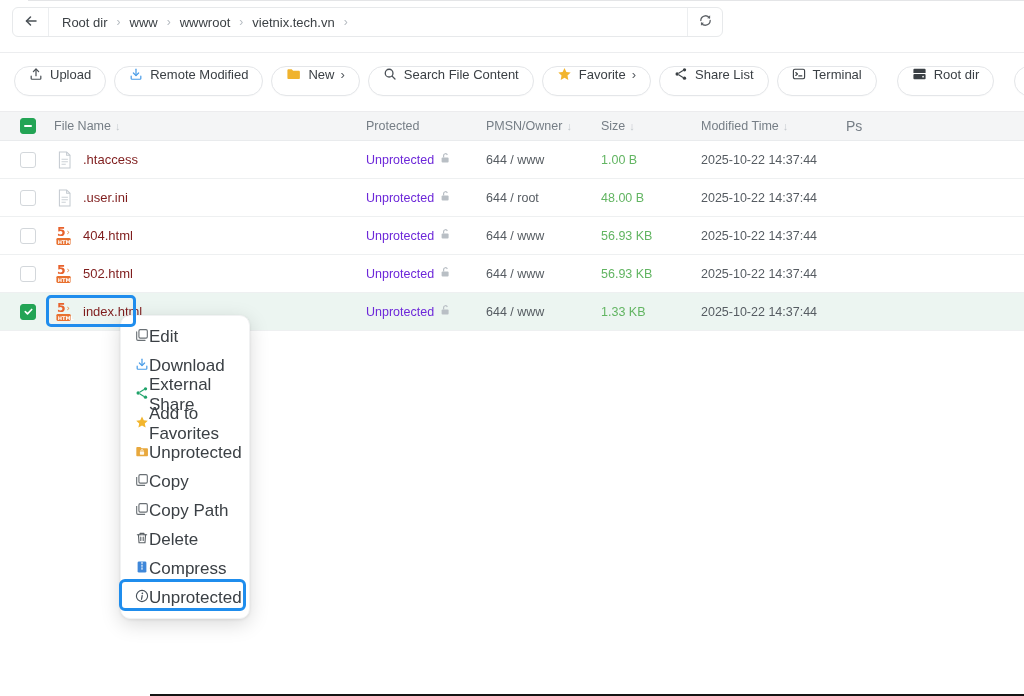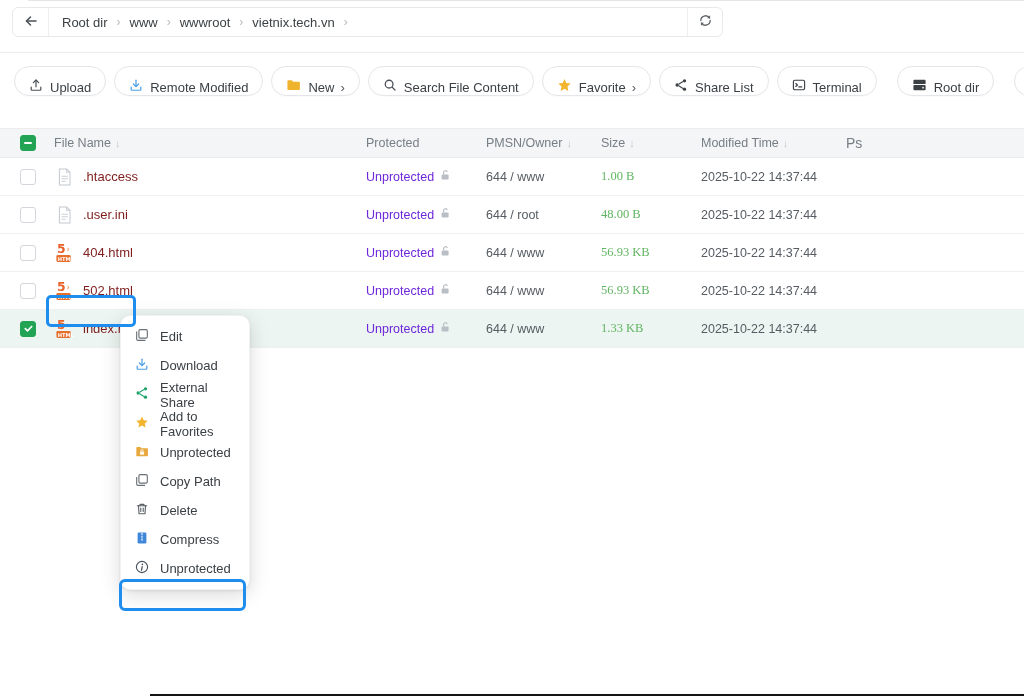--- a/index.html
+++ b/index.html
@@ -26,65 +26,65 @@
   .crumb-refresh{width:35px;height:100%;display:flex;align-items:center;justify-content:center;
     border-left:1px solid #eceef0;cursor:pointer;}
 
   
   .hr{position:absolute;top:52px;left:0;right:0;height:1px;background:#ecedef;}
 
   
   .toolbar{position:absolute;top:66px;left:14px;right:0;display:flex;align-items:center;gap:8px;}
   .tbtn{
     height:30px;border:1px solid #e4e6e9;border-radius:16px;background:#fff;
-    display:flex;align-items:flex-end;gap:7px;padding:0 14px;color:#3b4045;
+    display:flex;align-items:flex-start;gap:7px;padding:0 14px;color:#3b4045;
     cursor:pointer;white-space:nowrap;box-shadow:0 1px 1px rgba(0,0,0,0.02);
   }
   .tbtn svg{flex:0 0 auto;}
   .tb-chevron{color:#555a60;font-size:13px;margin-left:-1px;}
   .tb-divider{width:1px;height:22px;background:#e5e7e9;margin:0 2px;}
 
   
-  .table{position:absolute;top:128px;left:0;right:0;}
+  .table{position:absolute;top:111px;left:0;right:0;}
   .thead{
     height:30px;background:#f4f5f6;border-top:1px solid #ececee;border-bottom:1px solid #e9ebed;
     display:flex;align-items:center;color:#767e86;font-size:12.5px;padding-left:20px;
   }
   .trow{
     height:38px;border-bottom:1px solid #eef0f1;display:flex;align-items:center;
     padding-left:20px;background:#fff;
   }
   .trow.selected{background:#ecf5f1;}
   .c-check{flex:0 0 34px;display:flex;align-items:center;}
   .c-name{flex:1;min-width:0;display:flex;align-items:center;gap:9px;}
   .c-prot{flex:0 0 120px;display:flex;align-items:center;gap:5px;color:#6d28d9;font-size:12.5px;}
   .c-pmsn{flex:0 0 115px;color:#565c62;font-size:12.5px;}
   .c-size{flex:0 0 100px;font-size:12.5px;}
   .c-mod{flex:0 0 145px;color:#565c62;font-size:12.5px;}
   .c-ps{flex:0 0 178px;color:#565c62;font-size:14px;}
   .thead .c-name,.thead .c-prot,.thead .c-pmsn,.thead .c-size,.thead .c-mod,.thead .c-ps{
     color:#767e86;cursor:pointer;gap:4px;display:flex;align-items:center;}
   .sort-arrow{color:#c3c8cd;font-size:11px;}
   .fname{color:#7f1d1d;}
-  .size-val{color:#62b562;font-family:Liberation Serif, serif;}
+  .size-val{color:#62b562;}
   .checkbox{
     width:16px;height:16px;border:1px solid #d3d7db;border-radius:3px;background:#fff;
     display:flex;align-items:center;justify-content:center;cursor:pointer;
   }
   .checkbox.green{background:#23a455;border-color:#23a455;}
   .fic{width:20px;height:22px;flex:0 0 auto;display:flex;align-items:center;justify-content:center;}
 
   
   .menu{
     position:absolute;left:120px;top:315px;width:130px;background:#fff;border-radius:10px;
     box-shadow:0 1px 3px rgba(0,0,0,.08),0 5px 20px rgba(0,0,0,.15);
     padding:6px 0;z-index:20;border:1px solid #f1f2f3;
   }
-  .menu-item{height:29px;display:flex;align-items:center;gap:11px;padding:0 10px 0 14px;
-    font-size:13px;color:#3b4045;cursor:pointer;}
+  .menu-item{height:29px;display:flex;align-items:center;padding:0 10px 0 14px;
+    font-size:17px;color:#3b4045;cursor:pointer;}
   .menu-item svg{flex:0 0 auto;}
 
   
   .ann{position:absolute;border:3px solid #1f8ded;z-index:30;pointer-events:none;}
   .ann-file{left:46px;top:295px;width:90px;height:32px;border-radius:5px;}
   .ann-delete{left:119px;top:579px;width:127px;height:32px;border-radius:6px;}
 </style>
 </head>
 <body>
 
@@ -464,20 +464,29 @@
 
   <div class="menu-item">
     <span><svg width="14" height="13" viewBox="0 0 16 14">
           <path d="M1.5 3c0-.7.5-1.2 1.2-1.2h3.4l1.5 1.6h6c.7 0 1.2.5 1.2 1.2v6.6c0 .7-.5 1.2-1.2 1.2H2.7c-.7 0-1.2-.5-1.2-1.2z" fill="#e8a83d"></path>
           <rect x="5.6" y="7" width="4.8" height="3.6" rx=".7" fill="#fff" opacity=".9"></rect>
           <path d="M6.8 7V6a1.2 1.2 0 0 1 2.4 0v1" stroke="#fff" stroke-width="1" fill="none" opacity=".9"></path>
         </svg></span>
     <span>Unprotected</span>
   </div>
 
+  <div class="menu-item">
+    <span><svg width="14" height="14" viewBox="0 0 15 15">
+          <g stroke="#6a7075" stroke-width="1.2" fill="none" stroke-linejoin="round">
+            <rect x="4.2" y="1.8" width="9" height="9" rx="1.4"></rect>
+            <path d="M10.8 13.2H3.2a1.4 1.4 0 0 1-1.4-1.4V4.2"></path>
+          </g>
+        </svg></span>
+    <span>Copy</span>
+  </div>
 
   <div class="menu-item">
     <span><svg width="14" height="14" viewBox="0 0 15 15">
           <g stroke="#6a7075" stroke-width="1.2" fill="none" stroke-linejoin="round">
             <rect x="4.2" y="1.8" width="9" height="9" rx="1.4"></rect>
             <path d="M10.8 13.2H3.2a1.4 1.4 0 0 1-1.4-1.4V4.2"></path>
           </g>
         </svg></span>
     <span>Copy Path</span>
   </div>

